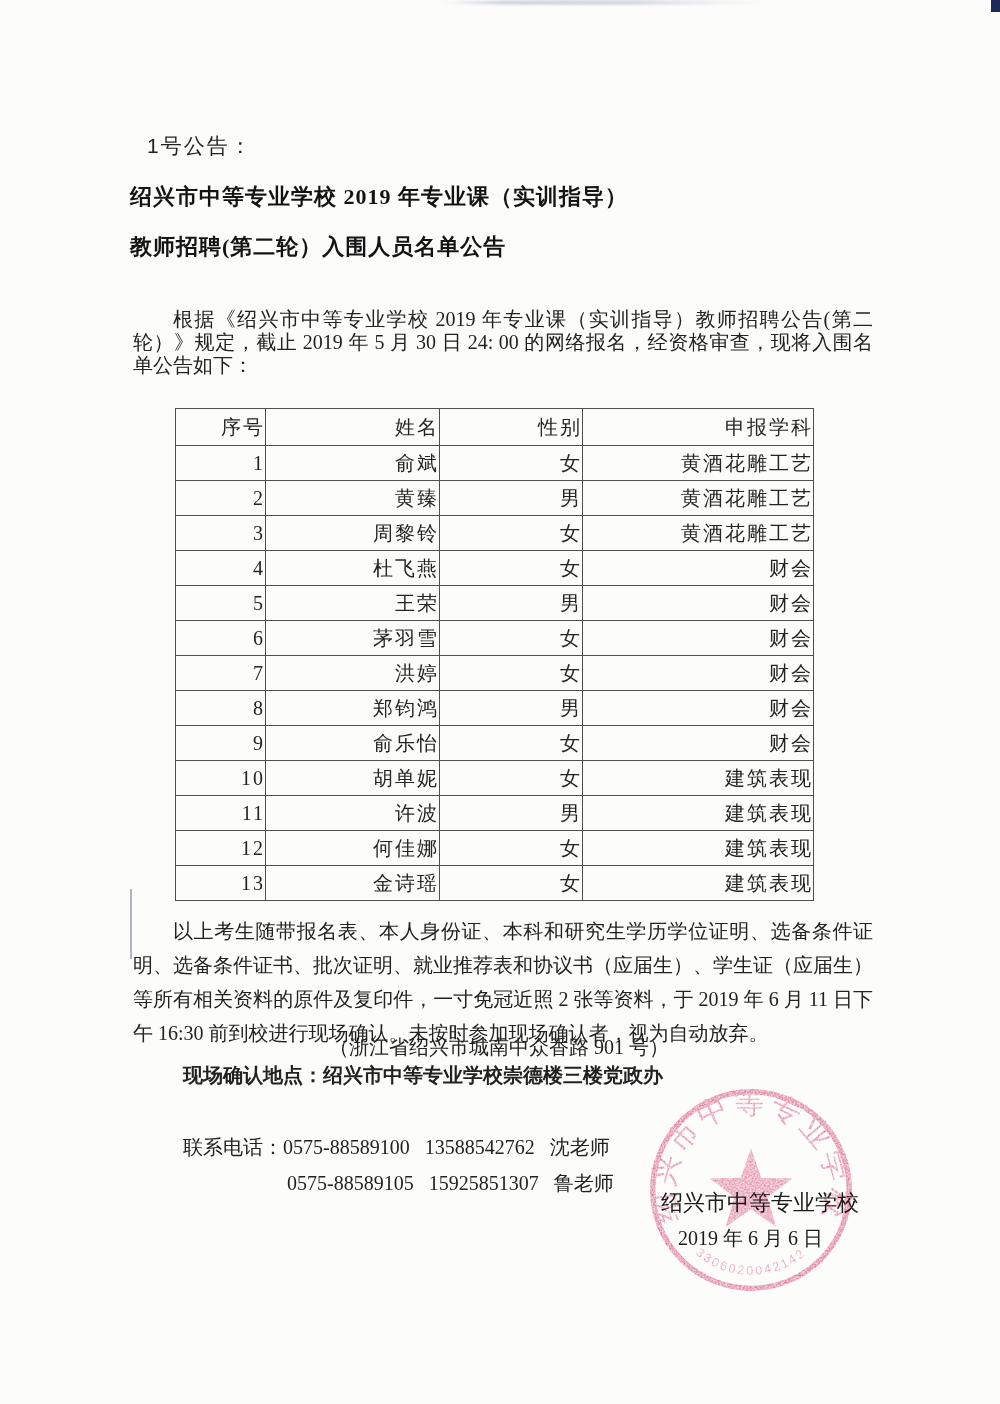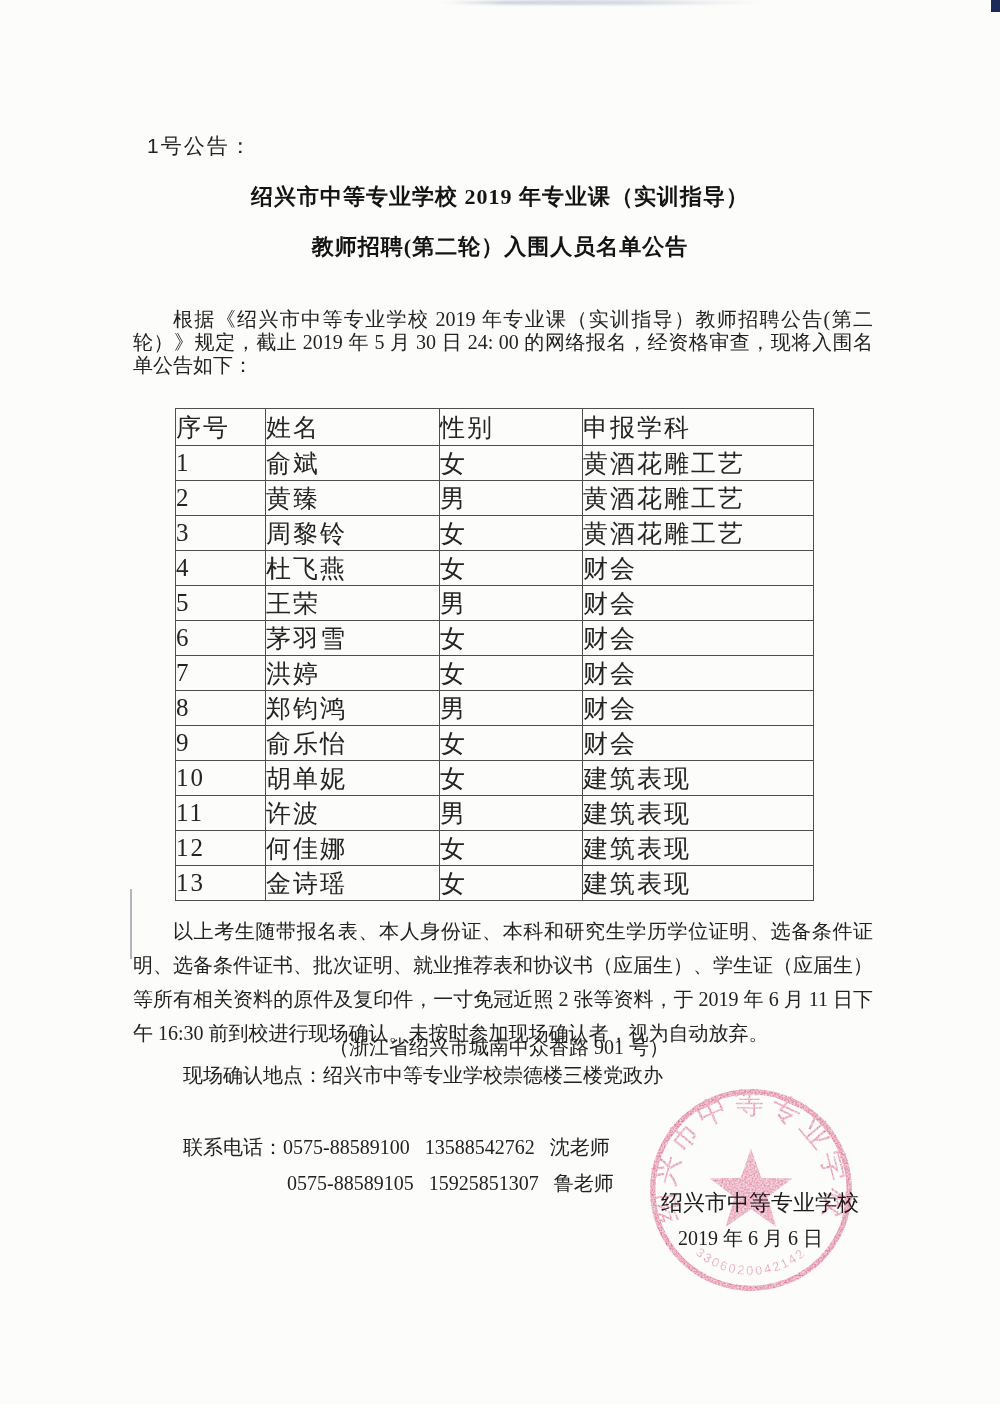--- a/index.html
+++ b/index.html
@@ -20,47 +20,47 @@
   .corner-mark { position:absolute; left:991px; top:0; width:9px; height:12px; background:#1c2a5a; }
   .edge-line { position:absolute; left:130px; top:889px; width:2px; height:70px; background:rgba(70,75,90,.40); }
 
   .notice-no {
     position:absolute; left:147px; top:132px;
     font-family:"Liberation Sans","DejaVu Sans",sans-serif;
     font-size:21px; color:#222; letter-spacing:2px;
   }
   .title-block {
     position:absolute; left:130px; top:172px; width:740px;
-    text-align:center; font-weight:700; font-size:22px; line-height:50px;
+    text-align:left; font-weight:700; font-size:22px; line-height:50px;
     color:#141414; letter-spacing:1px;
   }
   .para {
     position:absolute; left:133px; width:740px;
     font-size:20px; text-align:justify; text-justify:inter-ideograph;
     text-indent:2em; color:#222;
   }
   .intro { top:288px; line-height:23px;margin-top:20px; }
   .notes { top:894px; line-height:34px; }
 
   table.roster {
     position:absolute; left:175px; top:408px; width:638px;
     border-collapse:collapse; table-layout:fixed;
   }
   table.roster th, table.roster td {
     border:1px solid #4e4e4e; height:34px; padding:0;
-    text-align:left; vertical-align:middle;
-    font-size:25px; font-weight:400; color:#242424;
+    text-align:right; vertical-align:middle;
+    font-size:20px; font-weight:400; color:#242424;
     letter-spacing:2px;
   }
   table.roster thead th { height:36px; }
   col.c-no { width:90px; } col.c-name { width:174px; }
   col.c-gender { width:143px; } col.c-subject { width:231px; }
 
   .contact-line { position:absolute; font-size:20px; color:#222; white-space:pre; }
-  .loc1 { left:183px; top:1062px; }
+  .loc1 { left:183px; top:1062px;font-weight:bold; }
   .loc2 { left:329px; top:1034px; }
   .tel1 { left:183px; top:1134px; }
   .tel2 { left:287px; top:1170px; }
 
   .sign-org  { position:absolute; left:653px; top:1188px; width:214px; font-size:22px; color:#1c1c1c; text-align:center; }
   .sign-date { position:absolute; left:678px; top:1225px; width:184px; font-size:20px; color:#1c1c1c; text-align:left; }
 
   .seal {
     position:absolute; left:645px; top:1084px; width:212px; height:212px;
     mix-blend-mode:multiply; pointer-events:none;

